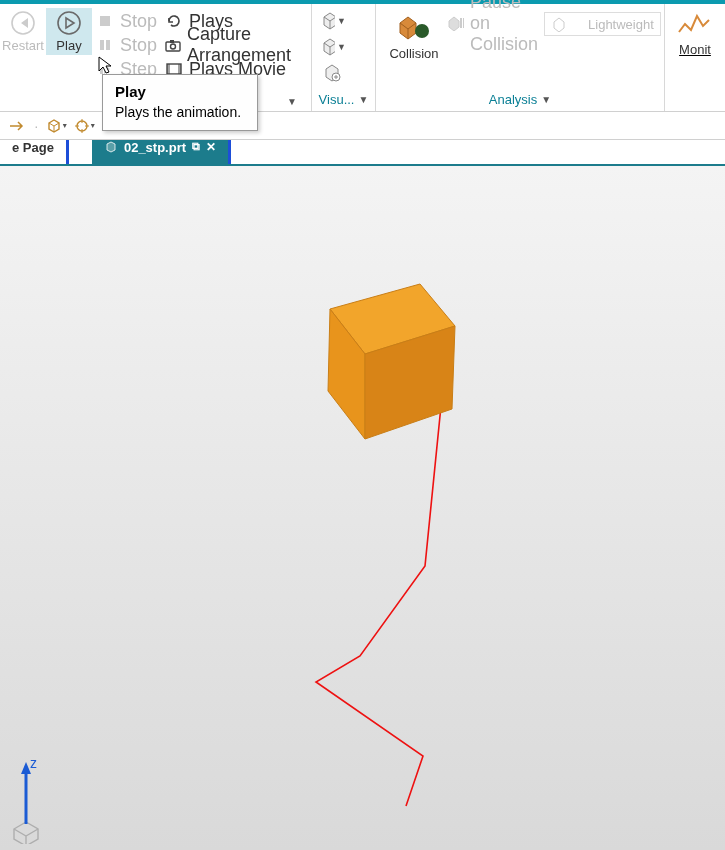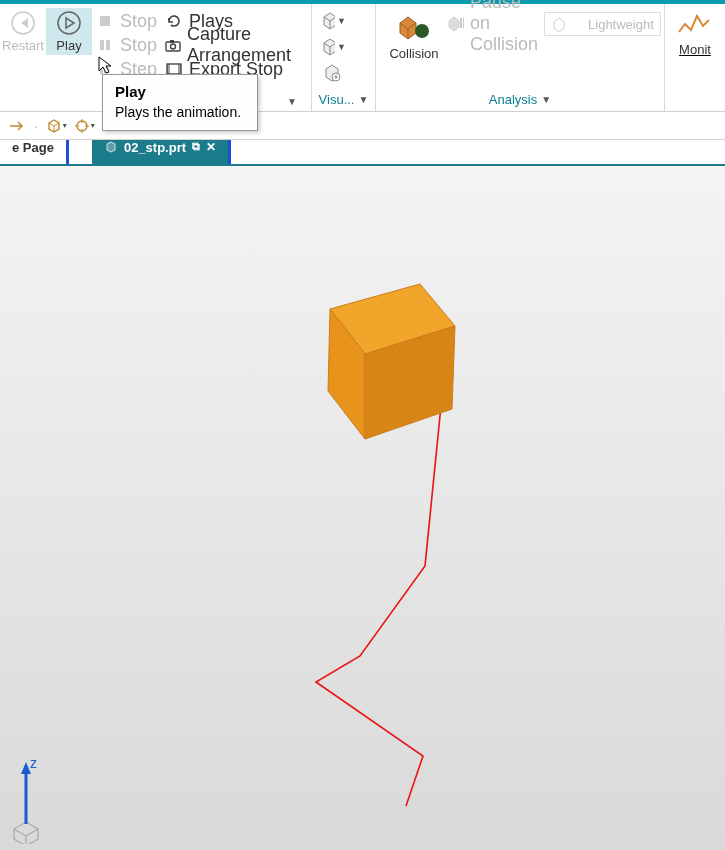--- a/index.html
+++ b/index.html
@@ -132,21 +132,21 @@
           <span>Capture Arrangement</span>
         </div>
         <div class="small-btn">
           <span class="si">
               <svg width="16" height="14">
                 <rect x="1" y="2" width="14" height="10" fill="none" stroke="#444" stroke-width="1.4"></rect>
                 <rect x="1" y="2" width="3" height="10" fill="#444" opacity=".5"></rect>
                 <rect x="12" y="2" width="3" height="10" fill="#444" opacity=".5"></rect>
               </svg>
             </span>
-          <span>Export Stop</span>
+          <span>Plays Movie</span>
         </div>
       </div>
     </div>
     <div class="group-label" style="justify-content:flex-end; padding-right:8px;">
         <span class="chev">▼</span>
       </div>
   </div>
 
   <div class="ribbon-group" style="min-width:64px;">
     <div class="buttons-row">

